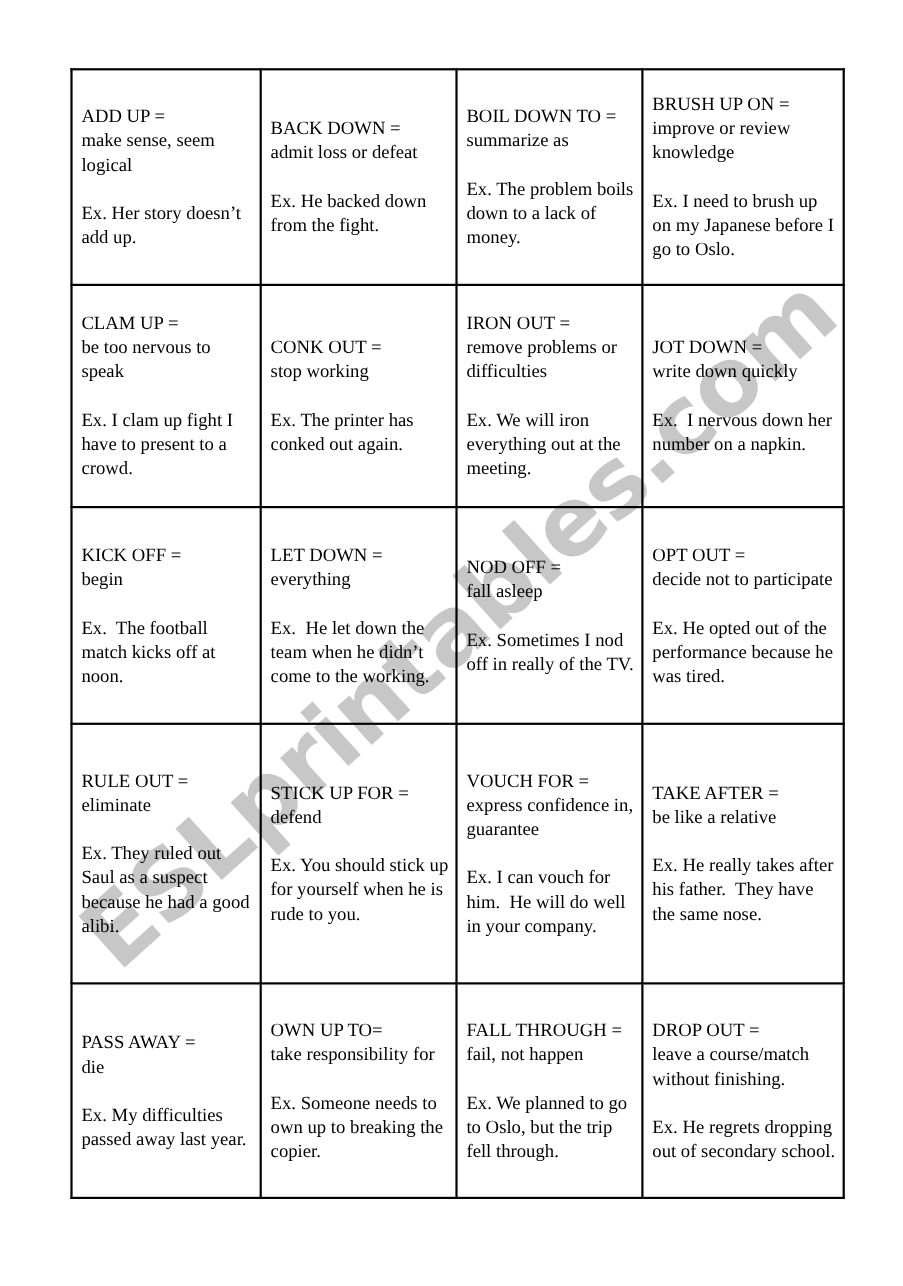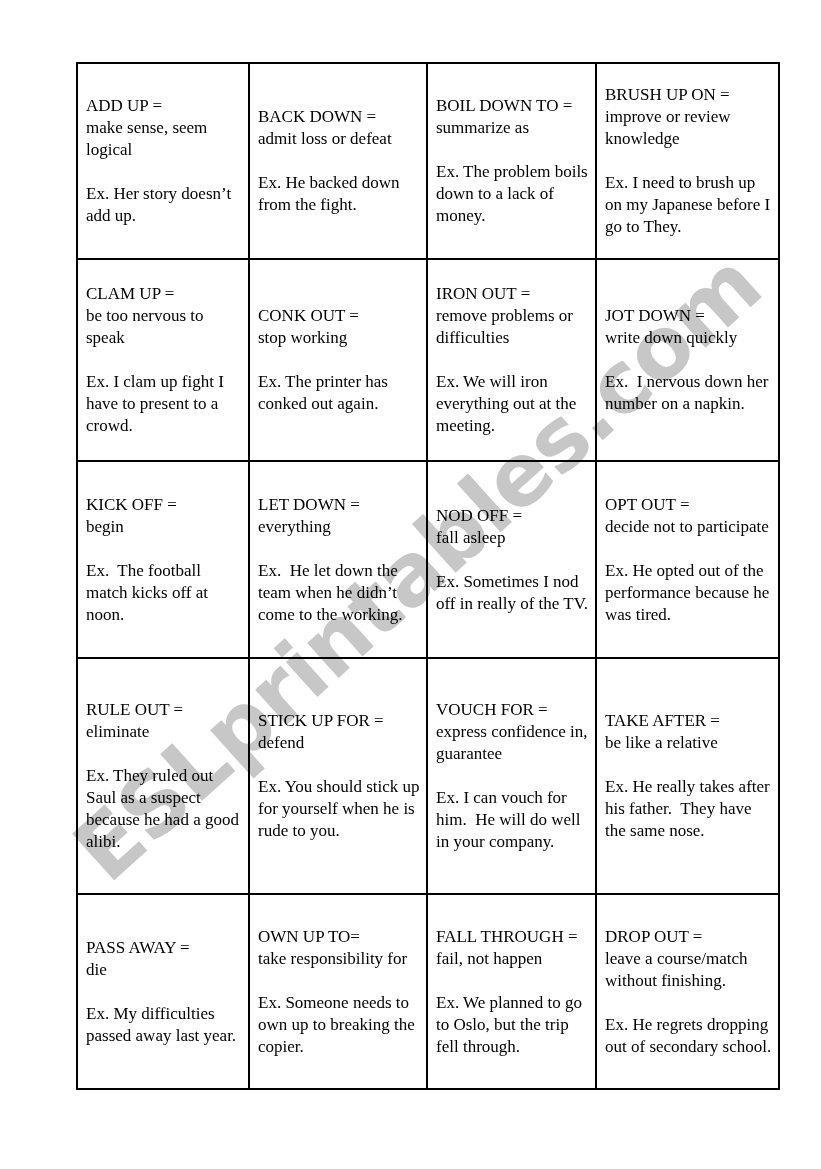--- a/index.html
+++ b/index.html
@@ -31,21 +31,21 @@
     font-size: 86px;
     letter-spacing: -1px;
     white-space: nowrap;
     z-index: 0;
     user-select: none;
   }
 
   
   table.verb-grid {
     position: absolute;
-    left: 76px;
+    left: 64px;
     top: 62px;
     width: 702px;
     border-collapse: collapse;
     table-layout: fixed;
     z-index: 1;
     background: transparent;
   }
 
   table.verb-grid td {
     border: 2px solid #000000;
@@ -102,21 +102,21 @@
           <div class="cell-example">Ex. He backed down from the fight.</div>
         </td>
         <td>
           <div class="cell-head">BOIL DOWN TO =
 summarize as</div>
           <div class="cell-example">Ex. The problem boils down to a lack of money.</div>
         </td>
         <td>
           <div class="cell-head">BRUSH UP ON =
 improve or review knowledge</div>
-          <div class="cell-example">Ex. I need to brush up on my Japanese before I go to They.</div>
+          <div class="cell-example">Ex. I need to brush up on my Japanese before I go to Oslo.</div>
         </td>
       </tr>
       <tr>
         <td>
           <div class="cell-head">CLAM UP =
 be too nervous to speak</div>
           <div class="cell-example">Ex. I clam up fight I have to present to a crowd.</div>
         </td>
         <td>
           <div class="cell-head">CONK OUT =

